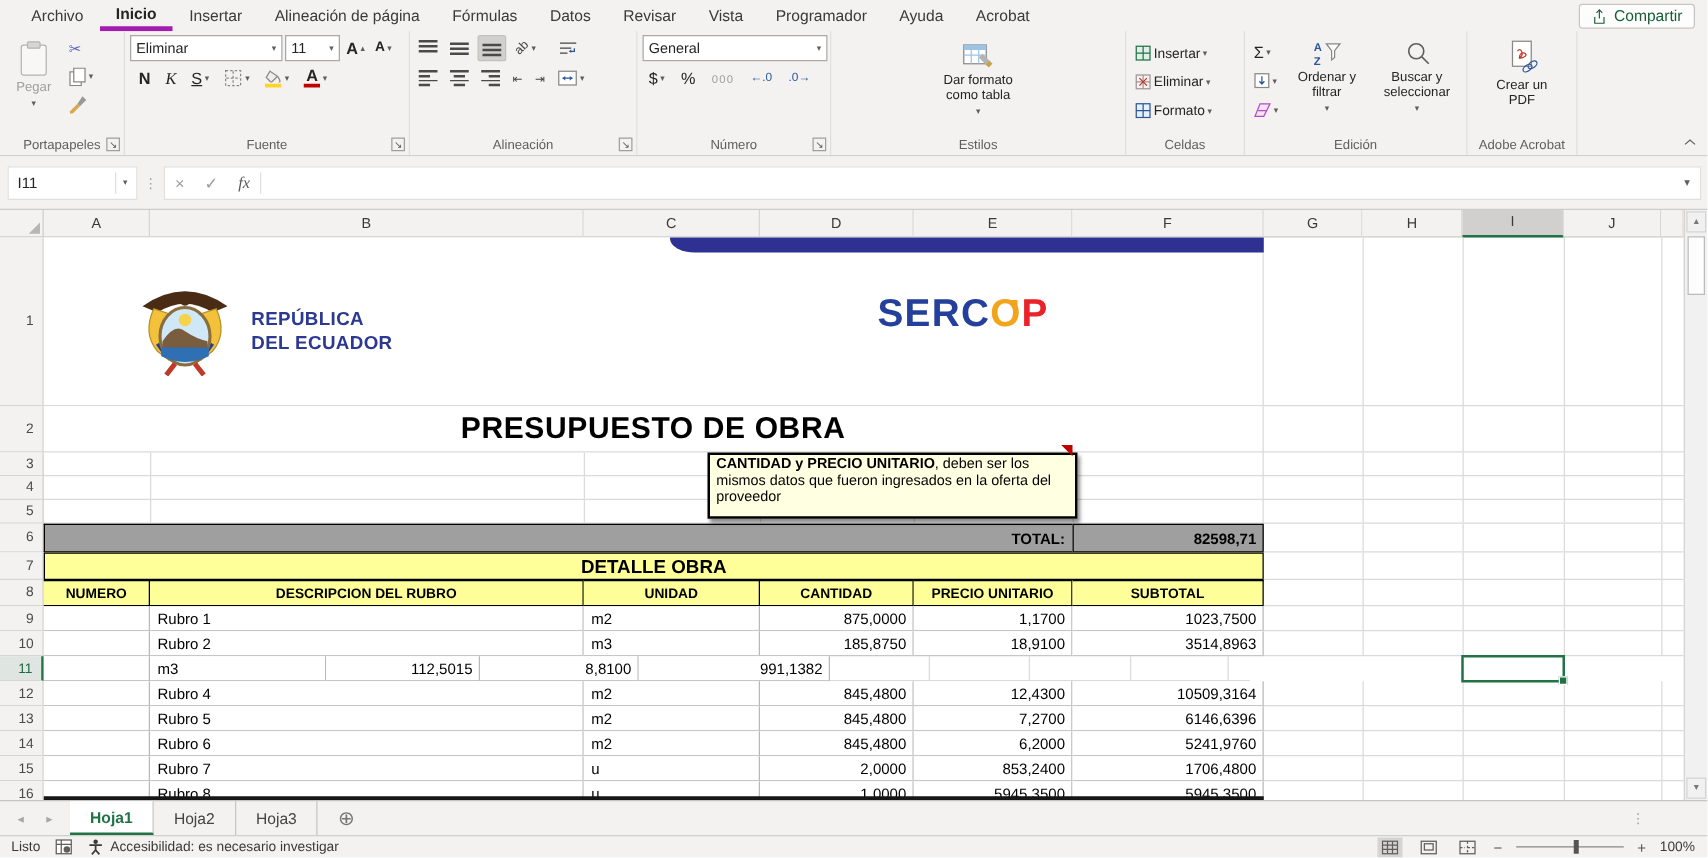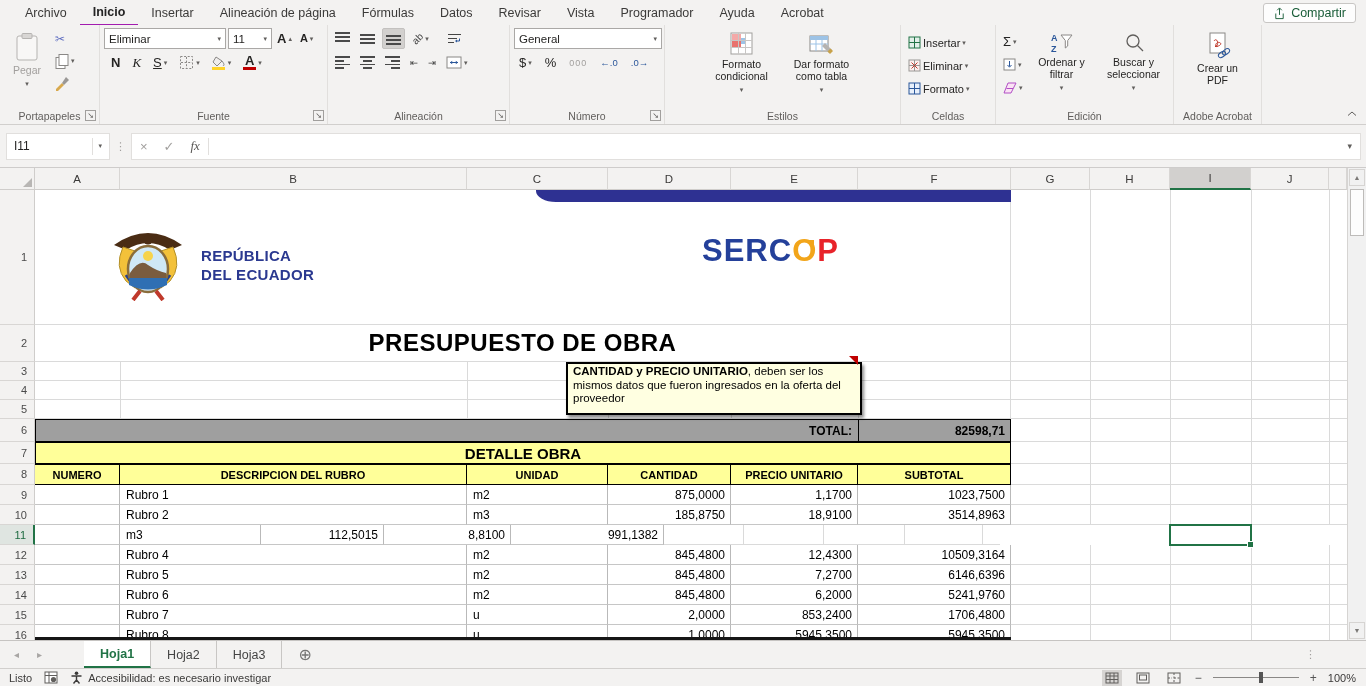--- a/index.html
+++ b/index.html
@@ -3,21 +3,21 @@
 <meta charset="utf-8">
 <style>
   *{box-sizing:border-box;margin:0;padding:0}
   html,body{width:1366px;height:686px;overflow:hidden}
   body{font-family:"Liberation Sans",sans-serif;background:#fff;font-size:12px;color:#252423}
   .app{position:relative;width:1366px;height:686px;background:#f3f2f1}
 
   
   .tabbar{position:absolute;top:0;left:0;right:0;height:25px;background:#f3f2f1;display:flex;align-items:stretch;padding-left:12px}
   .rtab{display:flex;align-items:center;padding:0 13px;font-size:12.5px;color:#3b3a39;cursor:default}
-  .rtab.active{font-weight:bold;color:#242424;border-bottom:1px solid #a21caf;padding-bottom:0}
+  .rtab.active{font-weight:bold;color:#242424;border-bottom:4px solid #a21caf;padding-bottom:0}
   .share{position:absolute;right:10px;top:3px;height:20px;display:flex;align-items:center;gap:5px;background:#fdfdfd;border:1px solid #c8c6c4;border-radius:3px;padding:0 9px;color:#185c37;font-size:12.5px}
 
   
   .ribbon{position:absolute;top:25px;left:0;right:0;height:100px;background:#f3f2f1;border-bottom:1px solid #d1cfcd;display:flex;align-items:stretch}
   .group{position:relative;border-right:1px solid #e1dfdd;padding:3px 4px 17px 4px;display:flex;align-items:flex-start}
   .glabel{position:absolute;bottom:2px;left:0;right:0;text-align:center;font-size:10.5px;color:#605e5c;pointer-events:none}
   .launcher{position:absolute;bottom:3px;right:3px;width:11px;height:11px;border:1px solid #a19f9d;display:flex;align-items:center;justify-content:center;font-size:8px;color:#605e5c;line-height:1}
   .bbtn{display:flex;flex-direction:column;align-items:center;justify-content:flex-start;gap:2px;padding:4px 5px;font-size:10.5px;line-height:12px;text-align:center;color:#252423;border-radius:2px}
   .sbtn{height:21px;display:flex;align-items:center;gap:2px;padding:0 3px;border-radius:2px;color:#252423}
   .carv{font-size:7px;color:#605e5c}
@@ -336,31 +336,20 @@
               <span class="mini" style="color:#2b579a">.0→</span>
             </div>
         </div>
       </div>
       <div class="glabel">Número</div>
       <div class="launcher">↘</div>
     </div>
 
     <div class="group" style="width:236px;justify-content:center">
       <div class="rowx" style="gap:2px;align-items:flex-start">
-        <div class="bbtn" style="width:76px">
-          <svg width="24" height="24">
-              <rect x="1" y="1" width="21" height="21" fill="#fff" stroke="#a19f9d"></rect>
-              <rect x="2" y="2" width="9" height="6" fill="#f4a9a8"></rect>
-              <rect x="2" y="9" width="9" height="6" fill="#e8726d"></rect>
-              <rect x="11" y="6" width="5" height="6" fill="#9dc3e6"></rect>
-              <path d="M1 8.5h21M1 15.5h21M8.5 1v21M15.5 1v21" stroke="#c8c6c4" fill="none"></path>
-            </svg>
-          <span>Formato condicional</span>
-          <span class="carv">▾</span>
-        </div>
         <div class="bbtn" style="width:80px">
           <svg width="26" height="24">
               <rect x="1" y="4" width="18" height="15" fill="#fff" stroke="#8a8886"></rect>
               <rect x="1" y="4" width="18" height="4" fill="#9dc3e6"></rect>
               <path d="M1 12h18M7 4v15M13 4v15" stroke="#9dc3e6" fill="none"></path>
               <path d="M16 11l7 7-3 3-7-7z" fill="#b5b3b1"></path>
               <path d="M21.5 16.5l2.5 2.5-3 3-2.5-2.5z" fill="#c8a24a"></path>
             </svg>
           <span>Dar formato como tabla</span>
           <span class="carv">▾</span>
@@ -666,21 +655,21 @@
     <div class="varr" style="bottom:1px">
         <span>▼</span>
       </div>
   </div>
 
   <div class="sheetbar">
     <div class="tabnav">
       <span>◂</span>
       <span>▸</span>
     </div>
-    <div class="stab active" style="margin-left:28px">Hoja1</div>
+    <div class="stab active" style="">Hoja1</div>
     <div class="stab">Hoja2</div>
     <div class="stab">Hoja3</div>
     <div class="addtab">⊕</div>
     <div class="sbdots">⋮</div>
   </div>
 
   <div class="statusbar">
     <div class="sleft">
       <span>Listo</span>
       <svg width="14" height="13">

